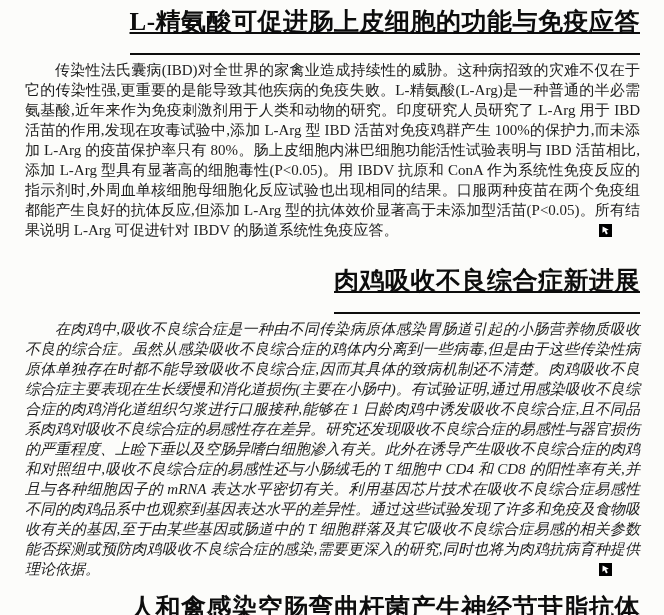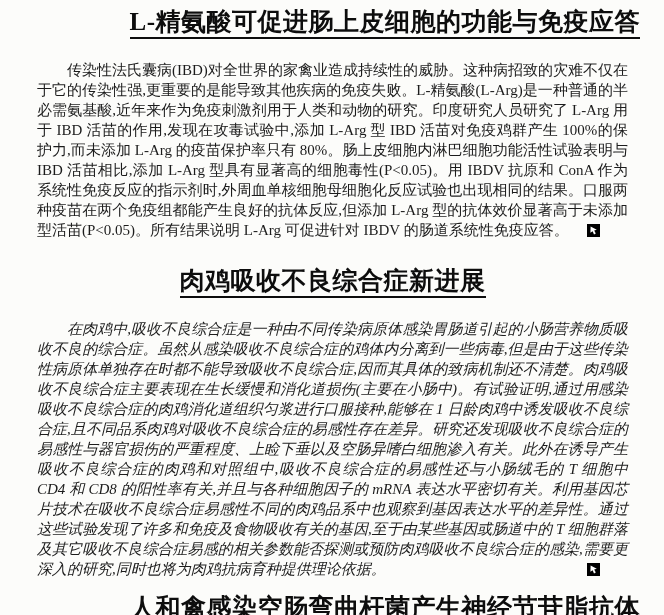--- a/index.html
+++ b/index.html
@@ -24,30 +24,31 @@
     margin: 0;
     font-size: 25px;
     font-weight: 700;
     line-height: 1.2;
     text-align: right;
     color: #0d0d0d;
     letter-spacing: 0.5px;
   }
   .article-title .u {
     border-bottom: 2px solid #0d0d0d;
-    padding-bottom: 2px;
+    padding-bottom: 18px;
+    text-decoration: underline;
   }
 
   .t1 { margin-top: 7px; }
-  .t2 { margin-top: 26px; text-align: center; }
+  .t2 { margin-top: 26px; }
   .t3 { margin-top: 14px; }
 
   .para {
     position: relative;
-    margin: 12px;
+    margin: 0;
     font-size: 15px;
     line-height: 20px;
     text-align: justify;
     text-indent: 2em;
     color: #1c1c1c;
   }
   .p1 { margin-top: 23px; }
   .p2 { margin-top: 23px; font-style: italic; }
 
   .end-marker {

